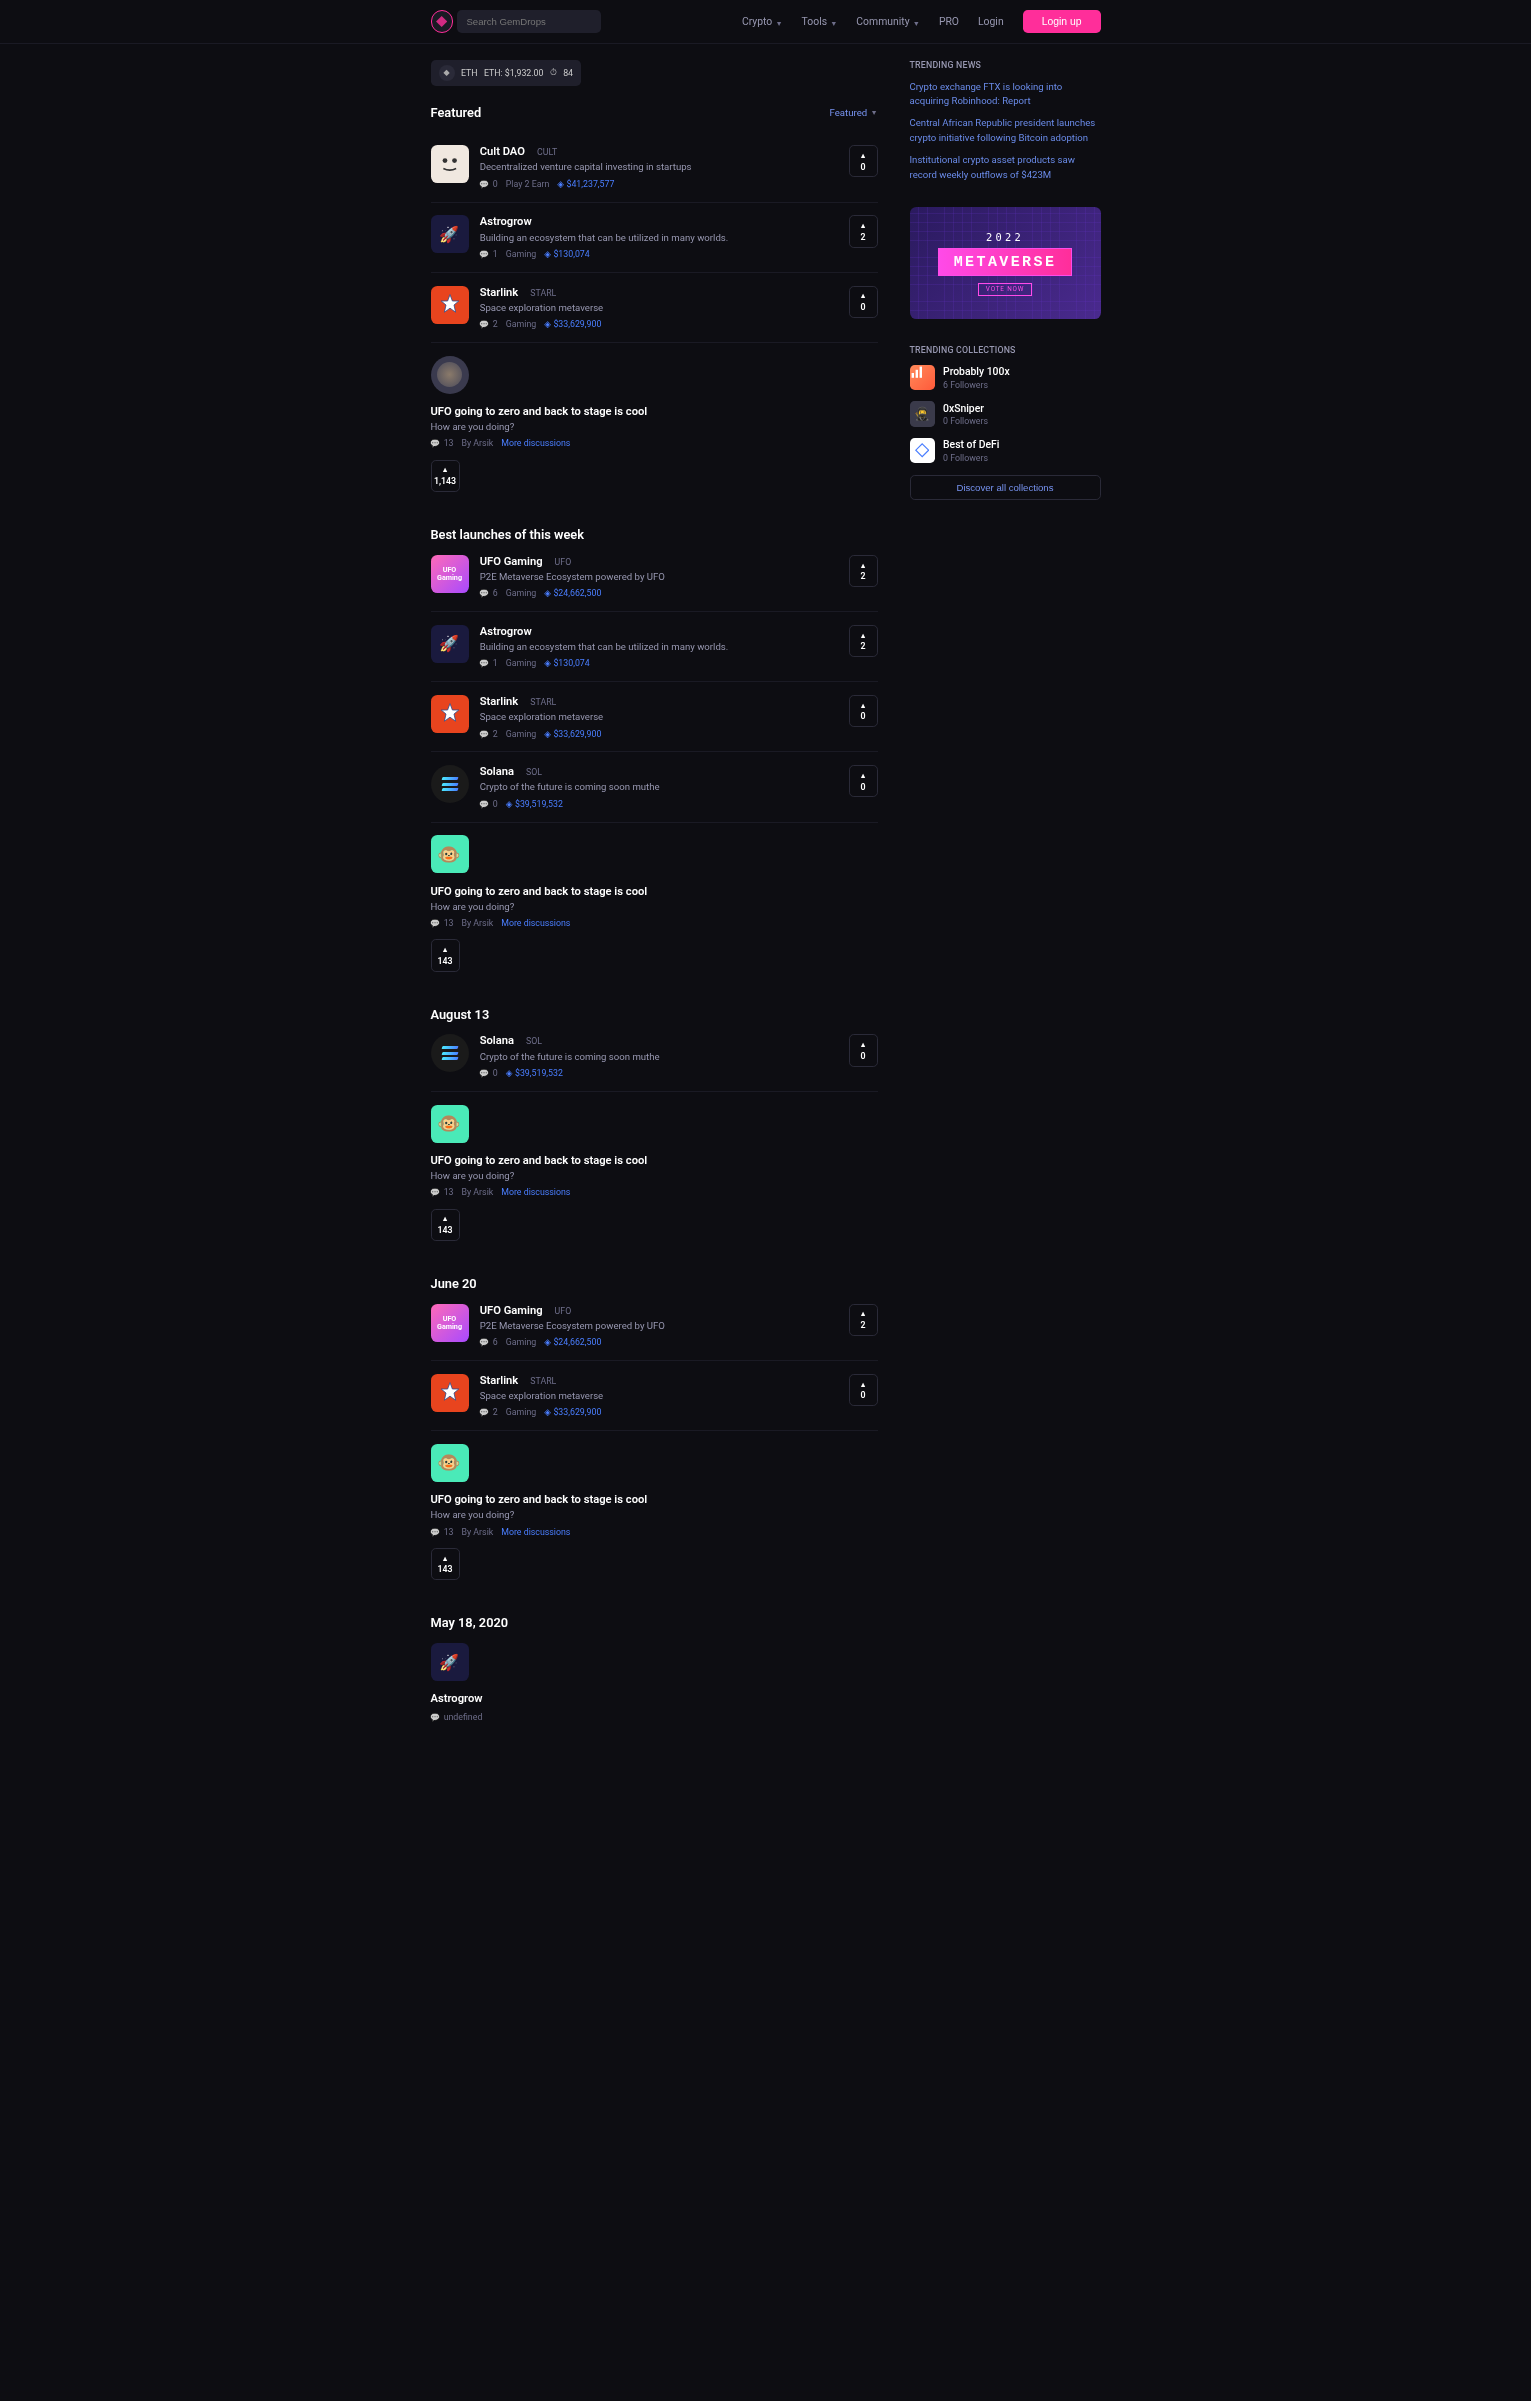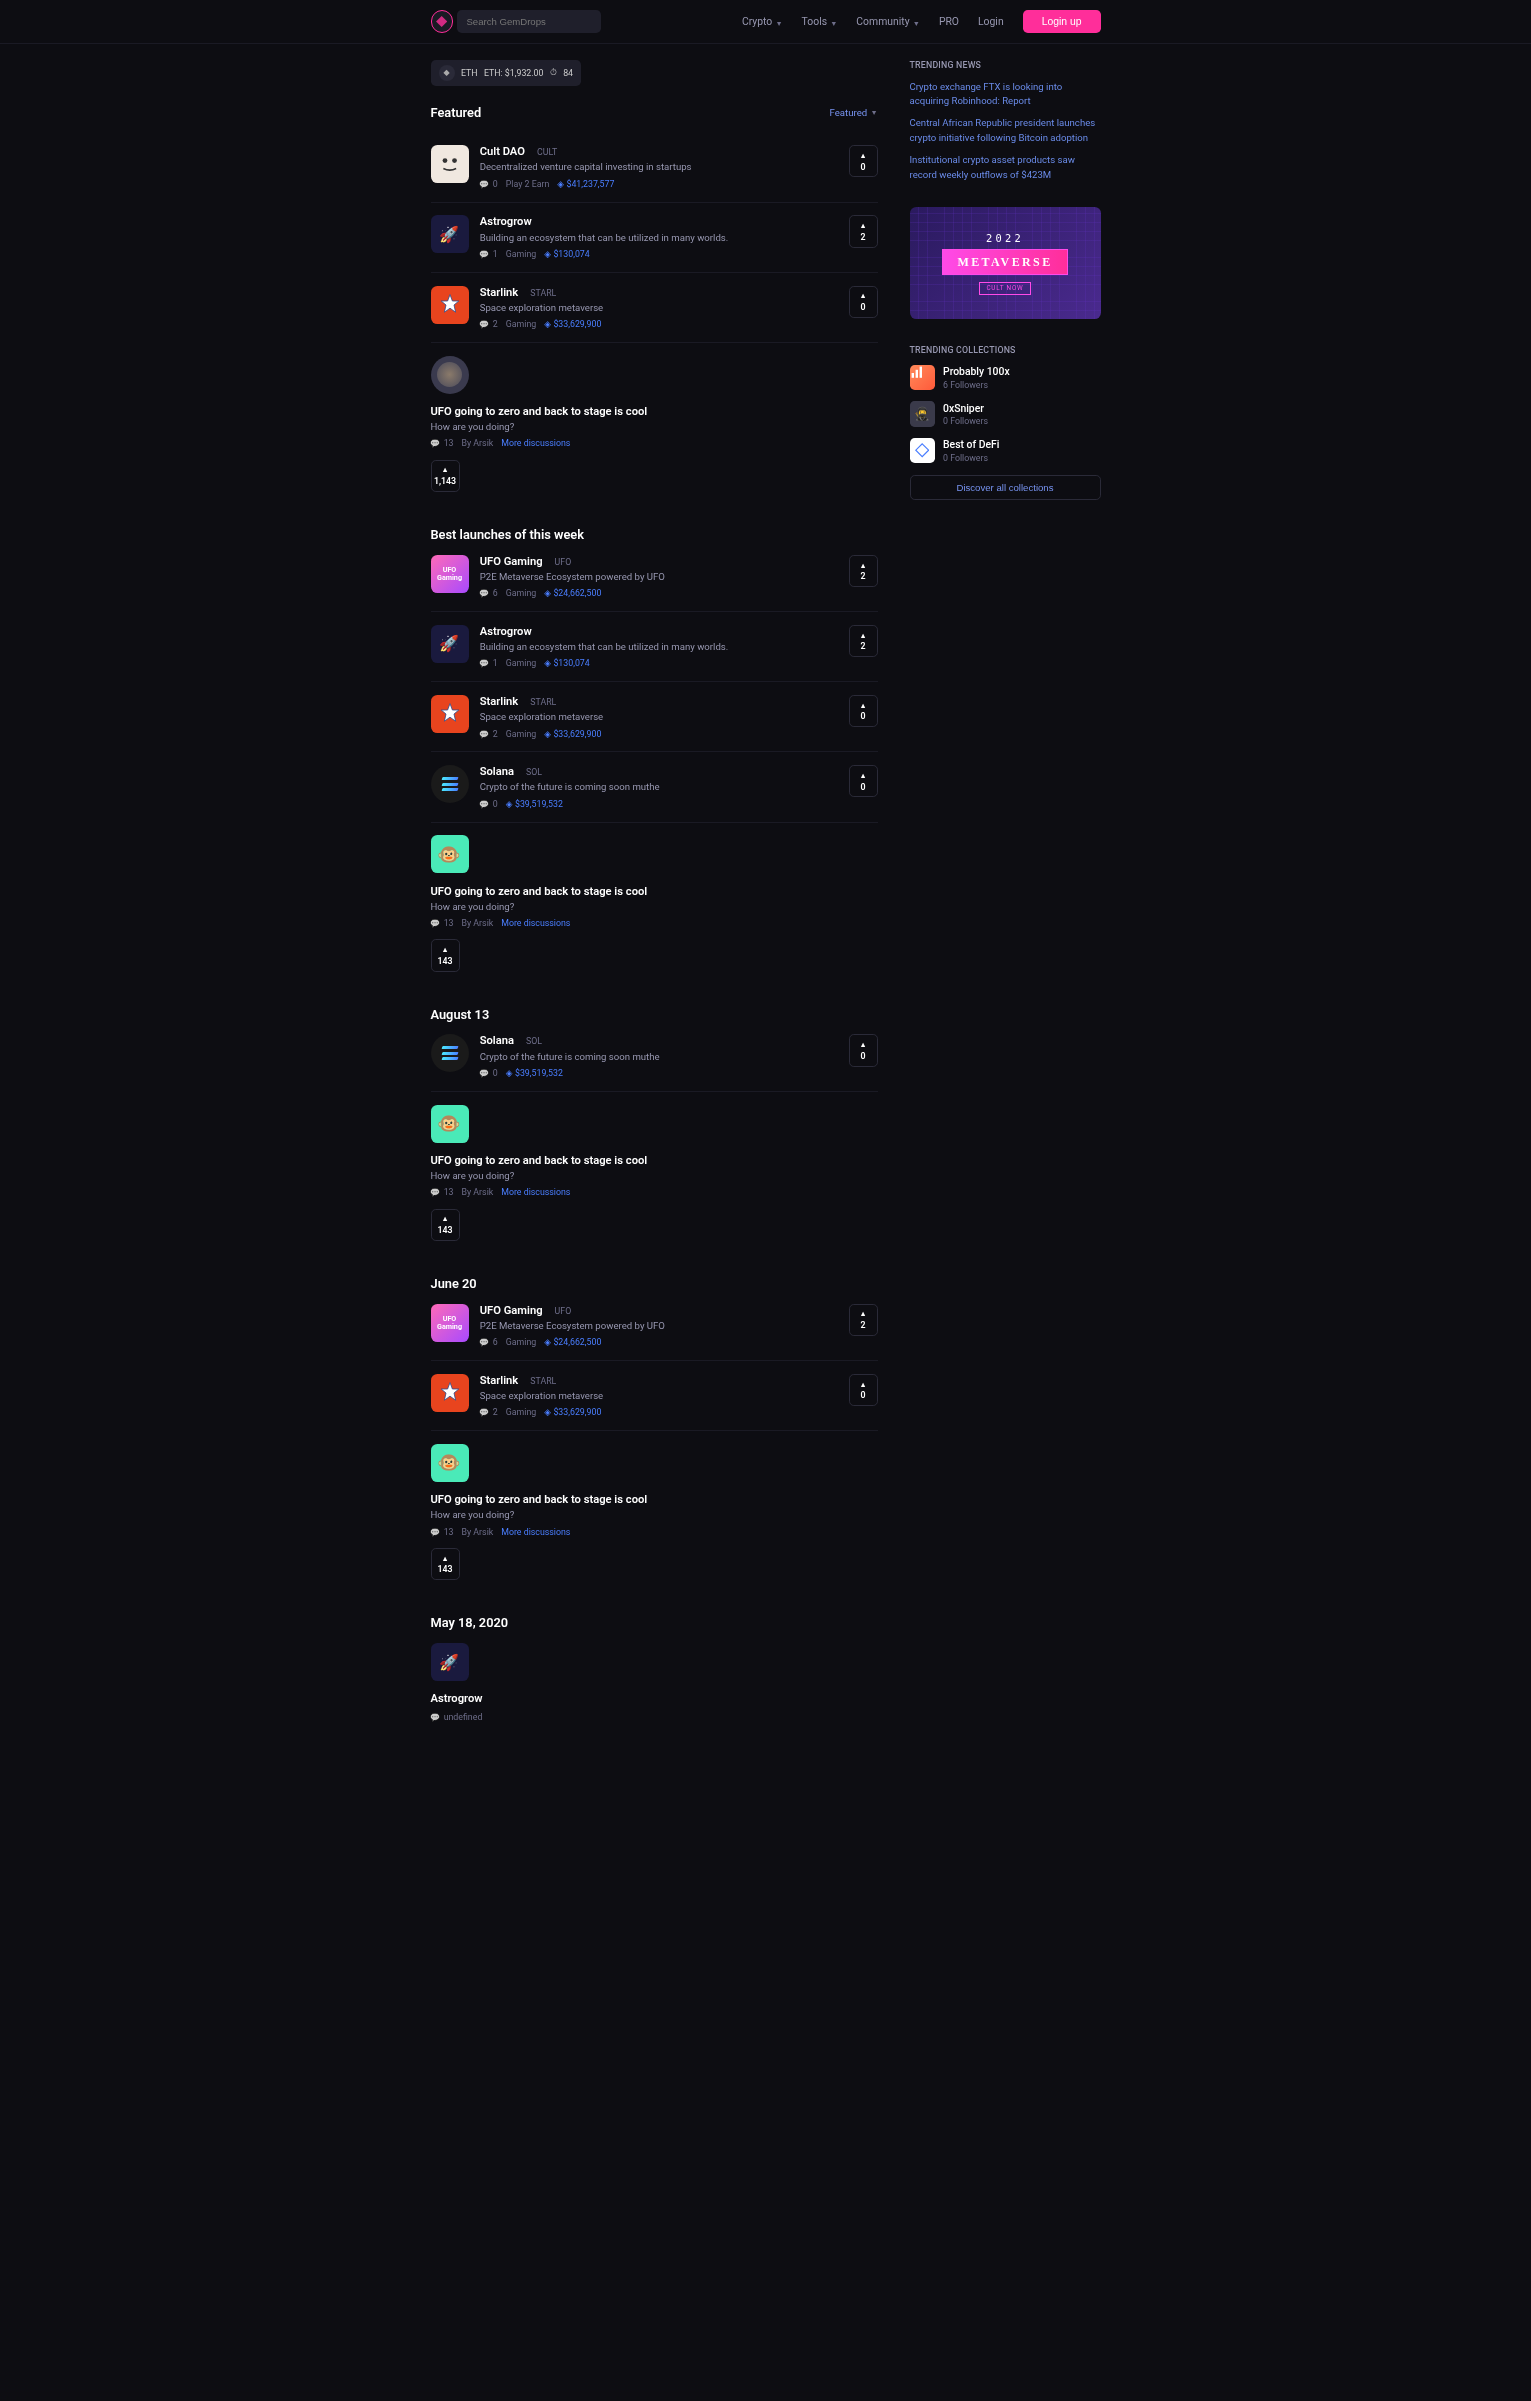--- a/index.html
+++ b/index.html
@@ -45,21 +45,21 @@
 .sidebar-section { margin-bottom: 25.5px; }
 .sidebar-title { font-size: 8.8px; color: #9797b0; font-weight: 500; margin-bottom: 9.6px; letter-spacing: 0.2px; }
 .sidebar-heading { font-size: 10.4px; color: #fff; margin-bottom: 4.8px; }
 .sidebar-sub { font-size: 9.6px; color: #9797b0; margin-bottom: 9.6px; line-height: 1.5; }
 .email-input { width: 100%; background: #1f1f2b; border: none; border-radius: 4.8px; padding: 8px 9.6px; color: #9797b0; font-size: 9.6px; margin-bottom: 6.4px; }
 .get-started { width: 100%; background: #fff; color: #0d0d12; border: none; border-radius: 4.8px; padding: 8px; font-size: 10.4px; font-weight: 500; cursor: pointer; }
 .news-item { font-size: 9.6px; color: #6a8be8; margin-bottom: 8px; line-height: 1.5; cursor: pointer; }
 .promo { width: 100%; height: 112px; border-radius: 6.4px; background: linear-gradient(135deg, #2a1a5e 0%, #4a2a8e 100%); display: flex; flex-direction: column; align-items: center; justify-content: center; margin-bottom: 25.5px; position: relative; overflow: hidden; }
 .promo::before { content: ''; position: absolute; inset: 0; background: repeating-linear-gradient(0deg, transparent, transparent 8px, rgba(100,50,200,0.2) 8px, rgba(100,50,200,0.2) 8.8px), repeating-linear-gradient(90deg, transparent, transparent 8px, rgba(100,50,200,0.2) 8px, rgba(100,50,200,0.2) 8.8px); }
 .promo-year { font-size: 10.4px; color: #fff; letter-spacing: 3.2px; margin-bottom: 4.8px; z-index: 1; font-family: monospace; }
-.promo-title { background: linear-gradient(90deg, #ff4ae8, #ff2e9a); color: #fff; padding: 4.8px 14.4px; font-size: 12px; font-weight: 700; letter-spacing: 2.4px; z-index: 1; border: 0.8px solid #ff4ae8; font-family: Liberation Serif, serif; }
+.promo-title { background: linear-gradient(90deg, #ff4ae8, #ff2e9a); color: #fff; padding: 4.8px 14.4px; font-size: 15px; font-weight: 700; letter-spacing: 2.4px; z-index: 1; border: 0.8px solid #ff4ae8; font-family: Liberation Mono, monospace; }
 .promo-cta { font-size: 6.4px; color: #ff4ae8; margin-top: 6.4px; z-index: 1; letter-spacing: 0.8px; border: 0.8px solid #ff4ae8; padding: 1.6px 6.4px; }
 .collection { display: flex; align-items: center; gap: 8px; margin-bottom: 11.2px; }
 .coll-img { width: 25.5px; height: 25.5px; border-radius: 4.8px; flex-shrink: 0; }
 .coll-name { font-size: 10.4px; color: #fff; font-weight: 500; margin-bottom: 1.6px; }
 .coll-followers { font-size: 8.8px; color: #6e6e8a; }
 .discover { width: 100%; border: 0.8px solid #2a2a38; background: transparent; color: #7793f0; padding: 6.4px; border-radius: 4.8px; font-size: 9.6px; cursor: pointer; }
 .icon-cult { background: #f0e8e0; display: flex; align-items: center; justify-content: center; }
 .icon-astro { background: #1a1a3e; display: flex; align-items: center; justify-content: center; }
 .icon-starlink { background: #e8441e; display: flex; align-items: center; justify-content: center; }
 .icon-ufo-disc { background: #3a3a4e; display: flex; align-items: center; justify-content: center; border-radius: 50%; }
@@ -469,21 +469,21 @@
     <div class="sidebar-section">
       <div class="sidebar-title">TRENDING NEWS</div>
       <div class="news-item">Crypto exchange FTX is looking into acquiring Robinhood: Report</div>
       <div class="news-item">Central African Republic president launches crypto initiative following Bitcoin adoption</div>
       <div class="news-item">Institutional crypto asset products saw record weekly outflows of $423M</div>
     </div>
 
     <div class="promo">
       <div class="promo-year">2022</div>
       <div class="promo-title">METAVERSE</div>
-      <div class="promo-cta">CULT NOW</div>
+      <div class="promo-cta">VOTE NOW</div>
     </div>
 
     <div class="sidebar-section">
       <div class="sidebar-title">TRENDING COLLECTIONS</div>
       <div>
   <div class="collection">
     <div class="coll-img icon-prob"><svg width="14.4" height="14.4" viewBox="0 0 18 18">
                 <rect x="2" y="10" width="3" height="6" fill="#fff"></rect>
                 <rect x="7" y="6" width="3" height="10" fill="#fff"></rect>
                 <rect x="12" y="2" width="3" height="14" fill="#fff"></rect>

